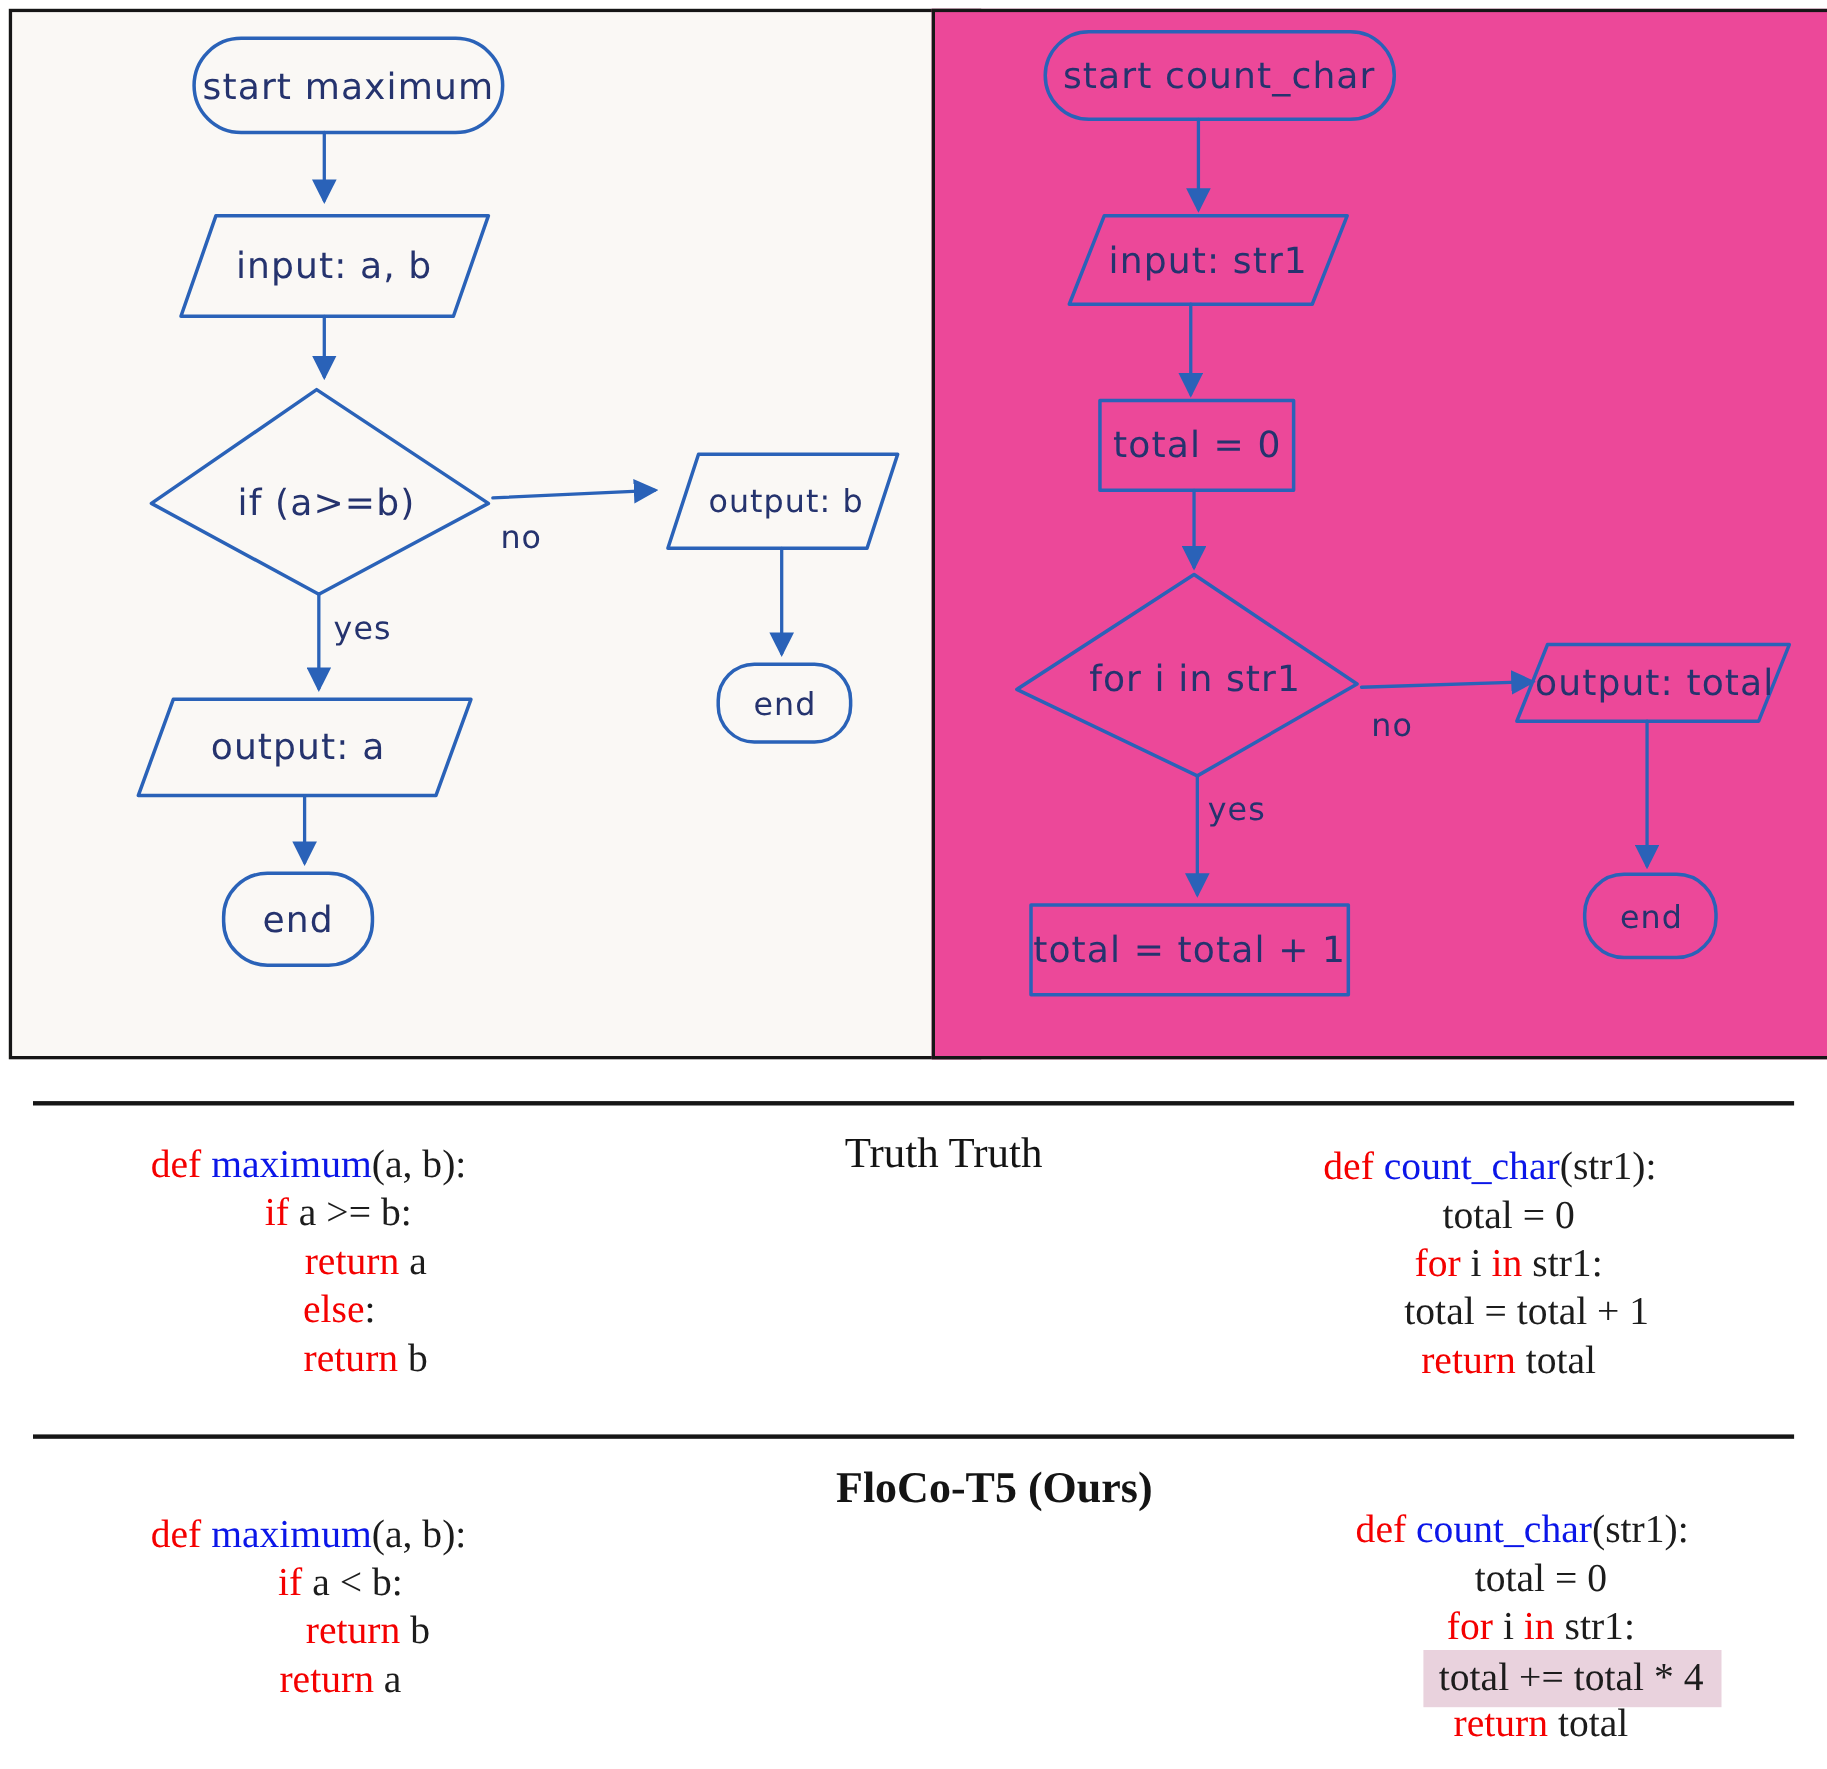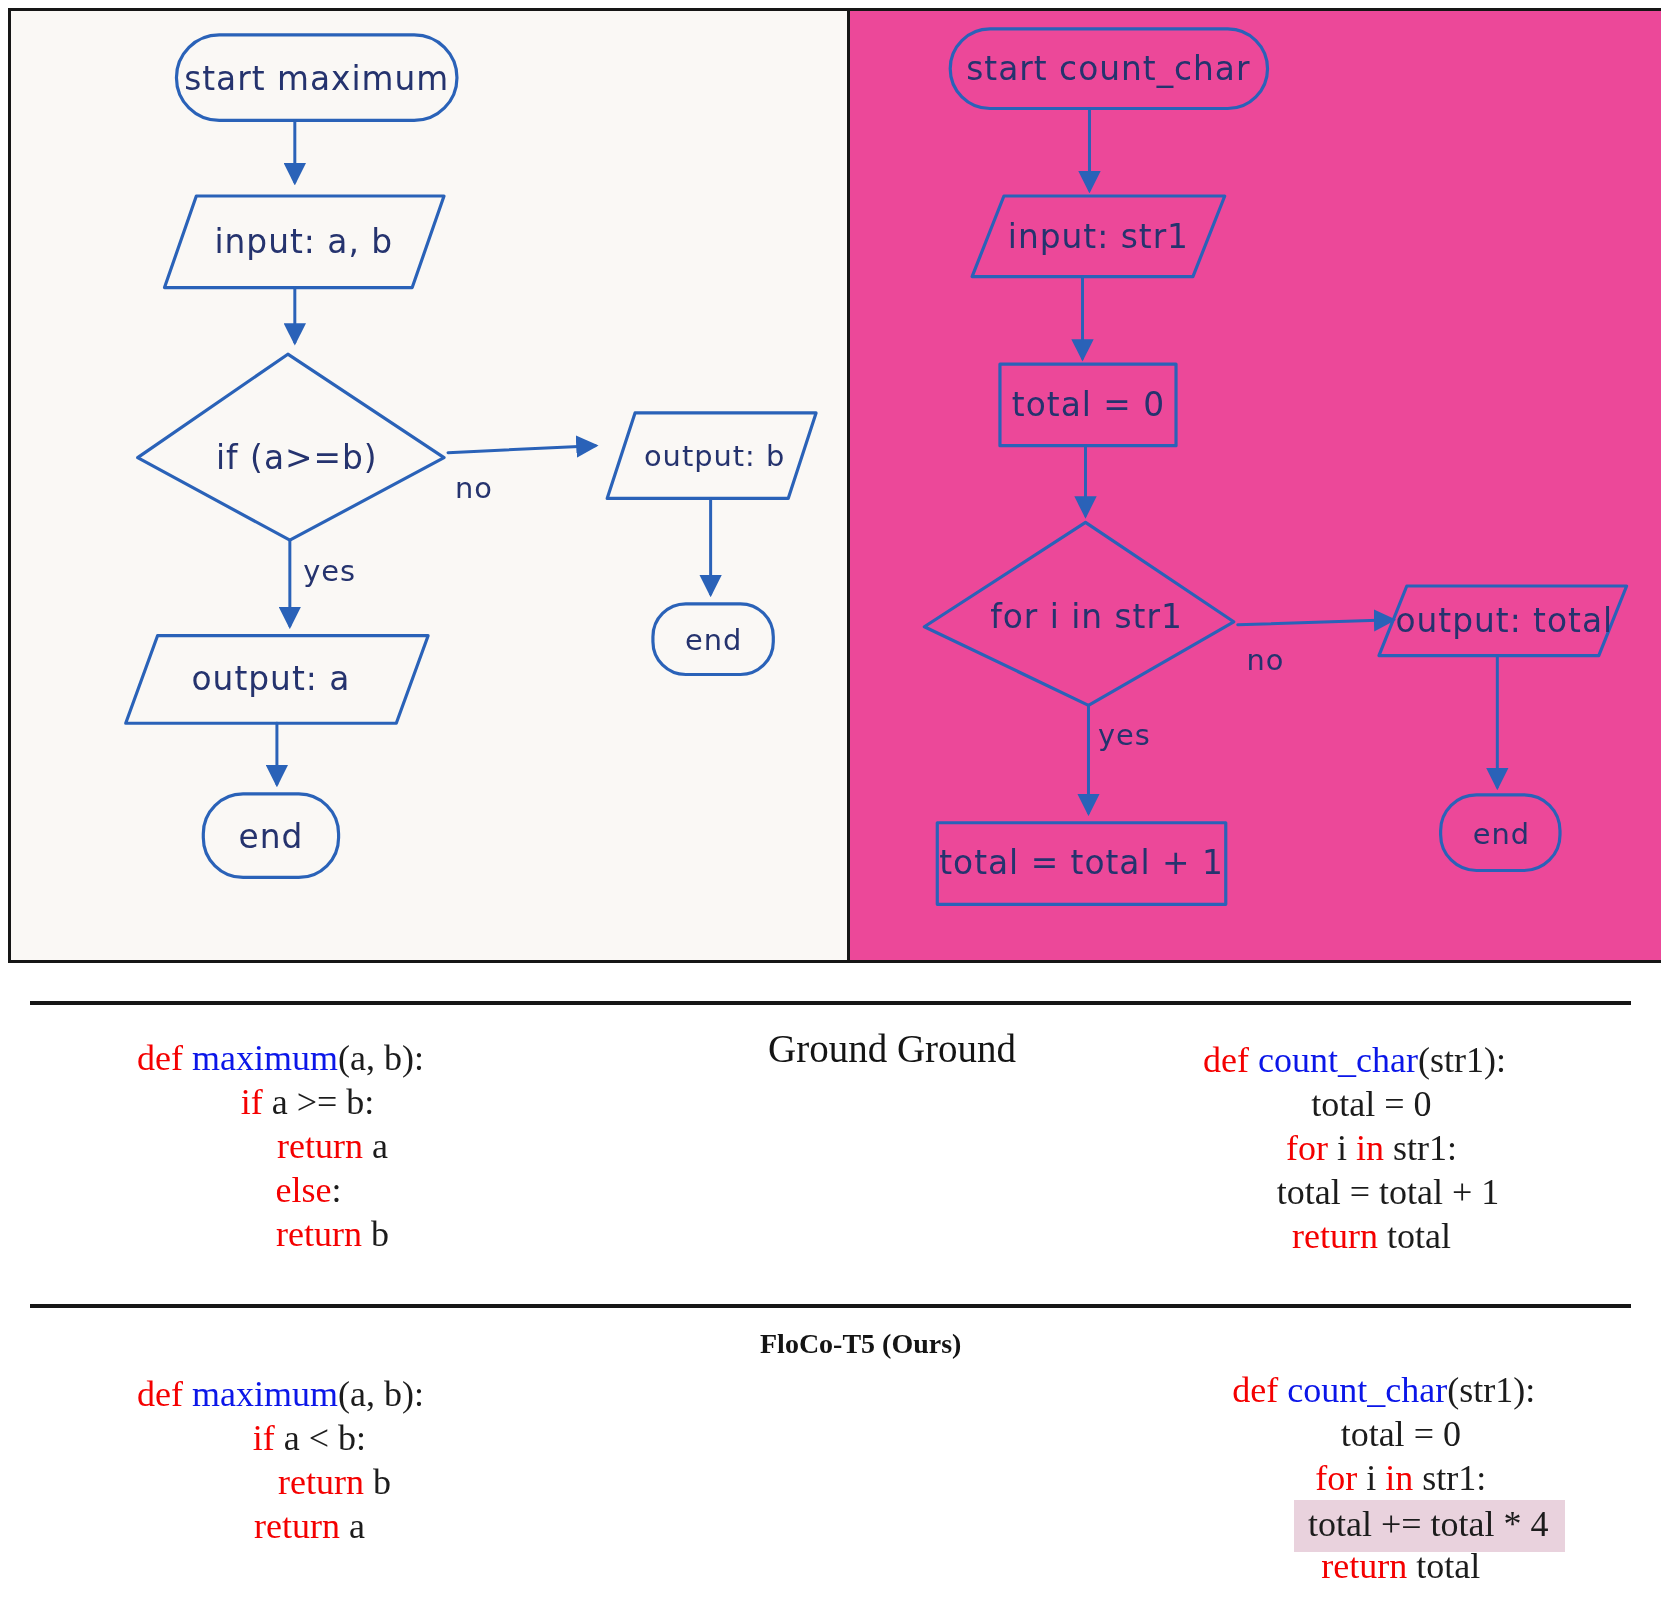--- a/index.html
+++ b/index.html
@@ -52,21 +52,21 @@
   .rule-1 { top: 1001px; }
   .rule-2 { top: 1304px; }
 
   .sec-title {
     position: absolute;
     color: #141414;
     font-size: 39px;
     white-space: nowrap;
   }
   .gt-title { left: 768px; top: 1026px; }
-  .fl-title { left: 760px; top: 1328px; font-weight: bold; font-size: 28px; }
+  .fl-title { left: 760px; top: 1328px; font-weight: bold; font-size: 40px; }
 
   .code {
     position: absolute;
     font-size: 36px;
     line-height: 44px;
     white-space: pre;
     color: var(--pl);
     text-align: center;
   }
   .code-gt-left  { left: 137px;  top: 1036px; }
@@ -176,21 +176,21 @@
       <line class="flow-line" x1="196" y1="698" x2="196" y2="806" marker-end="url(#ahR)"></line>
 
       <rect class="flow-shape" x="44" y="816" width="290" height="82"></rect>
       <text class="flow-text ft-main" x="189" y="868">total = total + 1</text>
     </svg>
   </div>
 
   <div class="rule rule-1"></div>
   <div class="rule rule-2"></div>
 
-  <div class="sec-title gt-title">Ground Ground</div>
+  <div class="sec-title gt-title">Truth Truth</div>
   <div class="code code-gt-left"><div class="cl"><span class="li" style="margin-left: 0px;"><span class="kw">def </span><span class="fn">maximum</span><span class="pl">(a, b):</span></span></div><div class="cl"><span class="li" style="margin-left: 54px;"><span class="kw">if </span><span class="pl">a &gt;= b:</span></span></div><div class="cl"><span class="li" style="margin-left: 104px;"><span class="kw">return </span><span class="pl">a</span></span></div><div class="cl"><span class="li" style="margin-left: 56px;"><span class="kw">else</span><span class="pl">:</span></span></div><div class="cl"><span class="li" style="margin-left: 104px;"><span class="kw">return </span><span class="pl">b</span></span></div></div>
   <div class="code code-gt-right"><div class="cl"><span class="li" style="margin-left: 0px;"><span class="kw">def </span><span class="fn">count_char</span><span class="pl">(str1):</span></span></div><div class="cl"><span class="li" style="margin-left: 34px;"><span class="pl">total = 0</span></span></div><div class="cl"><span class="li" style="margin-left: 34px;"><span class="kw">for </span><span class="pl">i </span><span class="kw">in </span><span class="pl">str1:</span></span></div><div class="cl"><span class="li" style="margin-left: 67px;"><span class="pl">total = total + 1</span></span></div><div class="cl"><span class="li" style="margin-left: 34px;"><span class="kw">return </span><span class="pl">total</span></span></div></div>
 
   <div class="sec-title fl-title">FloCo-T5 (Ours)</div>
   <div class="code code-fl-left"><div class="cl"><span class="li" style="margin-left: 0px;"><span class="kw">def </span><span class="fn">maximum</span><span class="pl">(a, b):</span></span></div><div class="cl"><span class="li" style="margin-left: 58px;"><span class="kw">if </span><span class="pl">a &lt; b:</span></span></div><div class="cl"><span class="li" style="margin-left: 108px;"><span class="kw">return </span><span class="pl">b</span></span></div><div class="cl"><span class="li" style="margin-left: 58px;"><span class="kw">return </span><span class="pl">a</span></span></div></div>
   <div class="code code-fl-right"><div class="cl"><span class="li" style="margin-left: 0px;"><span class="kw">def </span><span class="fn">count_char</span><span class="pl">(str1):</span></span></div><div class="cl"><span class="li" style="margin-left: 34px;"><span class="pl">total = 0</span></span></div><div class="cl"><span class="li" style="margin-left: 34px;"><span class="kw">for </span><span class="pl">i </span><span class="kw">in </span><span class="pl">str1:</span></span></div><div class="cl"><span class="li hl" style="margin-left: 91px;"><span class="pl">total += total * 4</span></span></div><div class="cl"><span class="li" style="margin-left: 34px;"><span class="kw">return </span><span class="pl">total</span></span></div></div>
 
 </div>
 
 </body></html>

